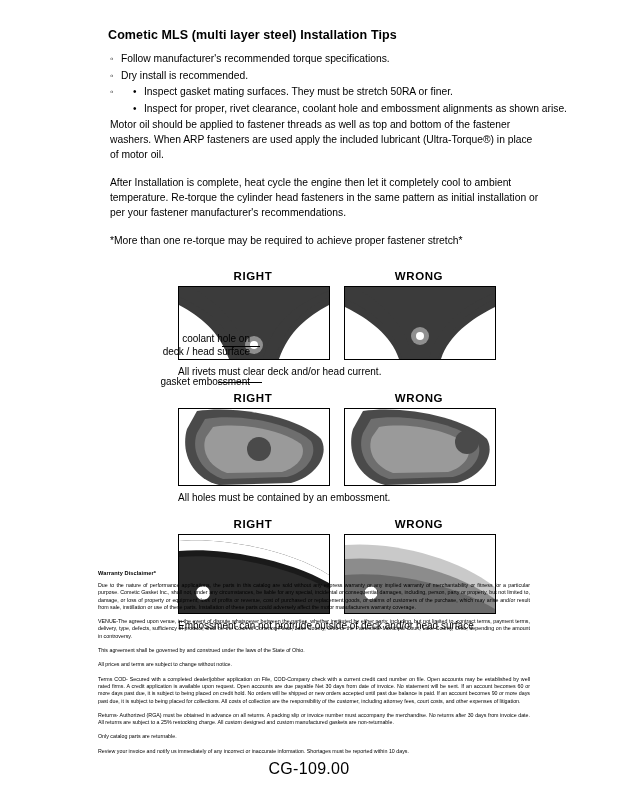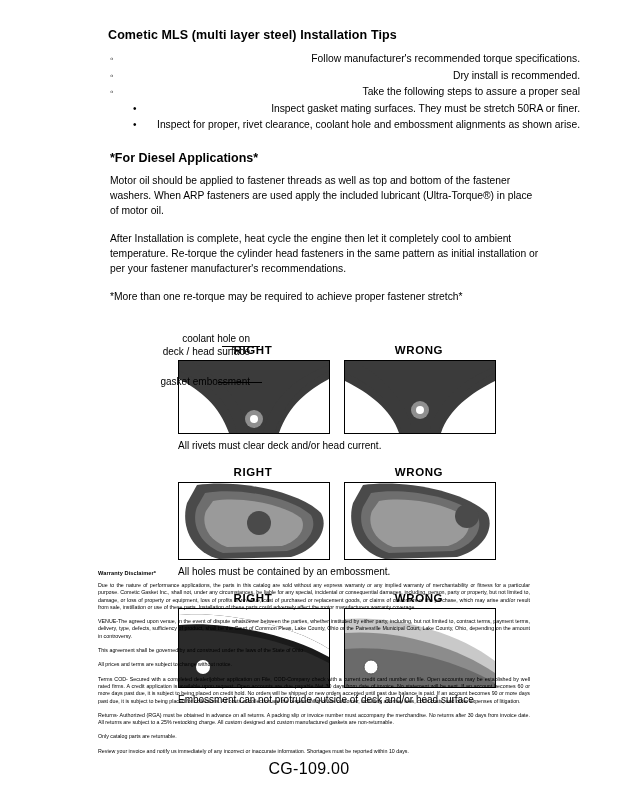--- a/index.html
+++ b/index.html
@@ -27,21 +27,20 @@
     font-weight: bold;
     margin: 0 0 9px 70px;
     letter-spacing: 0.1px;
   }
   ul.bullets {
     list-style: none;
     margin: 0 0 0 72px;
     padding: 0;
     font-size: 10.3px;
     line-height: 16.5px;
-    text-align: right;
   }
   ul.bullets > li {
     position: relative;
     padding-left: 11px;
   }
   ul.bullets > li::before {
     content: "\25E6";
     position: absolute;
     left: 0;
     top: 0;
@@ -74,21 +73,21 @@
     font-size: 10.3px;
     line-height: 15px;
     margin: 0 0 0 72px;
     max-width: 430px;
   }
   p.para + p.para {
     margin-top: 13px;
   }
   
   .figures {
-    margin-top: 40px;
+    margin-top: 22px;
     margin-left: 140px;
   }
   .figrow {
     display: flex;
     gap: 16px;
   }
   .figcol {
     width: 150px;
   }
   .fighead {
@@ -174,29 +173,27 @@
 <body>
 
 <div class="page">
 
   <h1 class="title">Cometic MLS (multi layer steel) Installation Tips</h1>
 
   <ul class="bullets">
     <li>Follow manufacturer's recommended torque specifications.</li>
     <li>Dry install is recommended.</li>
     <li>
-      <span>Take the following steps to assure a proper seal</span>
       <ul class="sub">
         <li>Inspect gasket mating surfaces.  They must be stretch 50RA or finer.</li>
         <li>Inspect for proper, rivet clearance, coolant hole and embossment alignments as shown arise.</li>
       </ul>
     </li>
   </ul>
 
-  <h2 class="subtitle">*For Diesel Applications*</h2>
 
   <p class="para">Motor oil should be applied to fastener threads as well as top and bottom of the fastener washers. When ARP fasteners are used apply the included lubricant (Ultra-Torque®) in place of motor oil.</p>
   <p class="para">After Installation is complete, heat cycle the engine then let it completely cool to ambient temperature. Re-torque the cylinder head fasteners in the same pattern as initial installation or per your fastener manufacturer's recommendations.</p>
   <p class="para">*More than one re-torque may be required to achieve proper fastener stretch*</p>
 
   <div class="figures">
 
     <div class="figblock">
       <div class="figrow">
         <div class="figcol">

